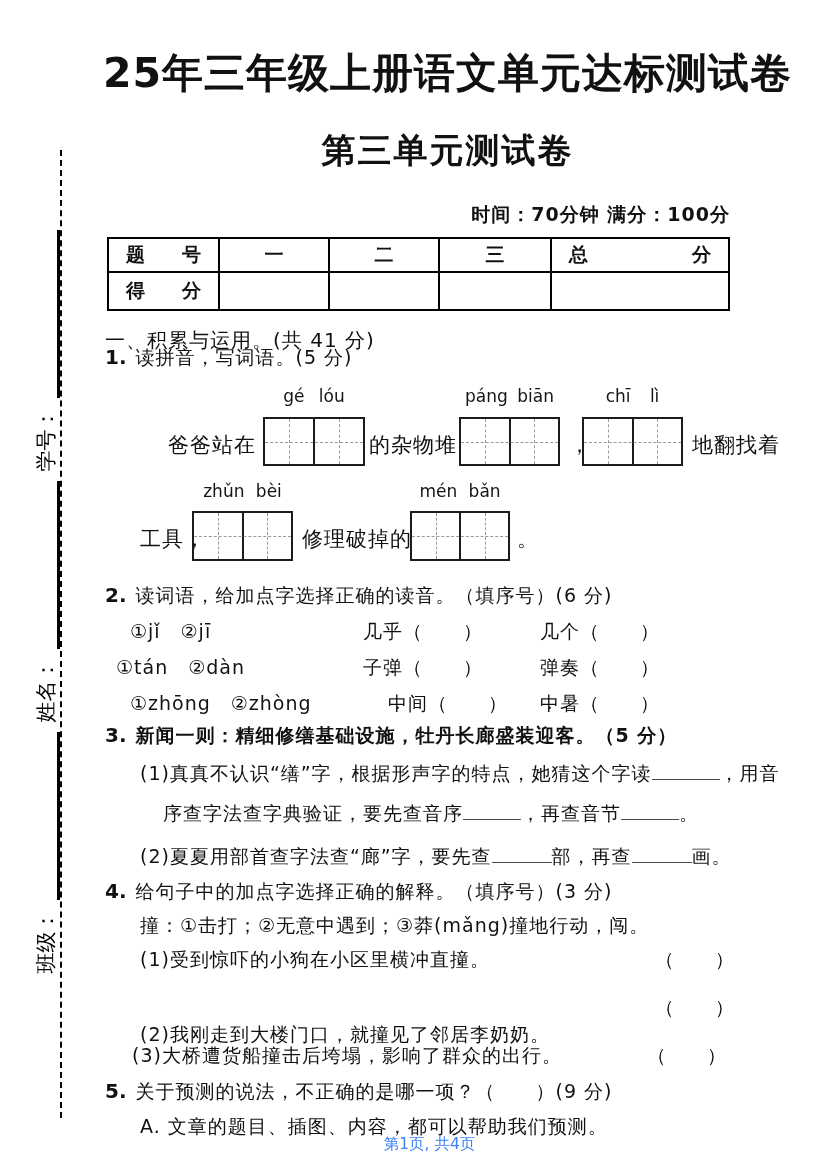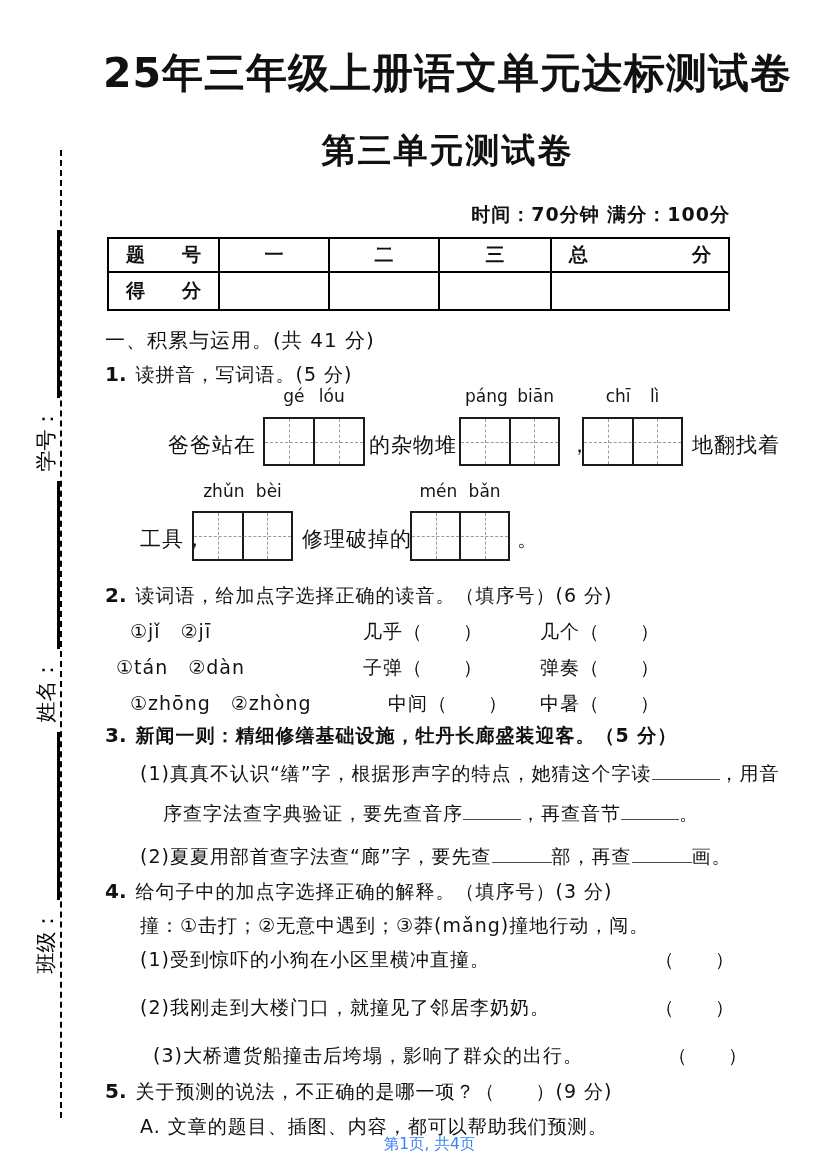--- a/index.html
+++ b/index.html
@@ -82,21 +82,21 @@
     <td></td>
     <td></td>
     <td></td>
     <td></td>
   </tr>
 </tbody>
   </table>
 
 <div class="line" style="left:105px;top:327px;font-weight:400;font-size:20px;">一、积累与运用。(共 41 分)</div>
 
-<div class="line" style="left:105px;top:361px;"><span class="qnum">1.</span><span>读拼音，写词语。(5 分)</span></div>
+<div class="line" style="left:105px;top:344px;"><span class="qnum">1.</span><span>读拼音，写词语。(5 分)</span></div>
 
 <div class="abs" style="left:105px;top:386px;width:700px;height:84px;">
   <span class="pinyin" style="left:158px;width:102px;">gé lóu</span>
   <div class="wbox" style="left:158px;top:31px;width:102px;">
       <div class="cell"></div>
       <div class="cell"></div>
     </div>
   <span class="q1txt" style="left:63px;top:45px;">爸爸站在</span>
   <span class="q1txt" style="left:264px;top:45px;">的杂物堆</span>
   <span class="pinyin" style="left:354px;width:101px;word-spacing:4px;">páng biān</span>
@@ -152,24 +152,24 @@
 <div class="line" style="left:163px;top:800px;"><span>序查字法查字典验证，要先查音序</span><span class="blank" style="width: 58px;"></span><span>，再查音节</span><span class="blank" style="width: 58px;"></span><span>。</span></div>
 <div class="line" style="left:140px;top:843px;"><span>(2)夏夏用部首查字法查“廊”字，要先查</span><span class="blank" style="width: 60px;"></span><span>部，再查</span><span class="blank" style="width: 60px;"></span><span>画。</span></div>
 
 <div class="line" style="left:105px;top:878px;"><span class="qnum">4.</span><span>给句子中的加点字选择正确的解释。（填序号）(3 分)</span></div>
 <div class="line" style="left:140px;top:912px;">撞：①击打；②无意中遇到；③莽(mǎng)撞地行动，闯。</div>
 <div class="line q4item" style="left:105px;top:946px;">
     <span style="margin-left:35px;"><span>(</span><span>1</span><span>)</span><span>受</span><span>到</span><span>惊</span><span>吓</span><span>的</span><span>小</span><span>狗</span><span>在</span><span>小</span><span>区</span><span>里</span><span>横</span><span>冲</span><span>直</span><span class="dc">撞</span><span>。</span></span>
     <span>（　　）</span>
   </div>
 <div class="line q4item" style="left:105px;top:994px;">
-    <span style="margin-left:35px;"><span>(</span><span>2</span><span>)</span><span>我</span><span>刚</span><span>走</span><span>到</span><span>大</span><span>楼</span><span>门</span><span>口</span><span>，</span><span>就</span><span class="dc">撞</span><span>见</span><span>了</span><span>邻</span><span>居</span><span>李</span><span>奶</span><span>奶</span><span>。</span></span>
+    <span style="margin-left:35px;margin-top:27px;"><span>(</span><span>2</span><span>)</span><span>我</span><span>刚</span><span>走</span><span>到</span><span>大</span><span>楼</span><span>门</span><span>口</span><span>，</span><span>就</span><span class="dc">撞</span><span>见</span><span>了</span><span>邻</span><span>居</span><span>李</span><span>奶</span><span>奶</span><span>。</span></span>
     <span>（　　）</span>
   </div>
-<div class="line q4item" style="left:118px;top:1042px;">
+<div class="line q4item" style="left:97px;top:1042px;">
     <span style="margin-left:35px;"><span>(</span><span>3</span><span>)</span><span>大</span><span>桥</span><span>遭</span><span>货</span><span>船</span><span class="dc">撞</span><span>击</span><span>后</span><span>垮</span><span>塌</span><span>，</span><span>影</span><span>响</span><span>了</span><span>群</span><span>众</span><span>的</span><span>出</span><span>行</span><span>。</span></span>
     <span>（　　）</span>
   </div>
 
 <div class="line" style="left:105px;top:1078px;"><span class="qnum">5.</span><span>关于预测的说法，不正确的是哪一项？（　　）(9 分)</span></div>
 <div class="line" style="left:140px;top:1113px;">A. 文章的题目、插图、内容，都可以帮助我们预测。</div>
 
 <div class="abs footer">第1页, 共4页</div>
 
 </body></html>

